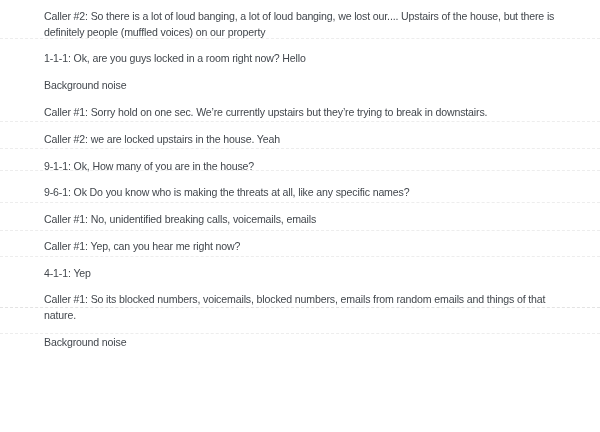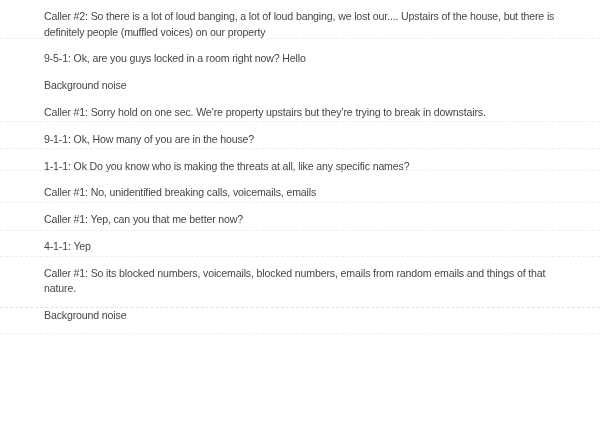--- a/index.html
+++ b/index.html
@@ -46,27 +46,28 @@
     border-top-color: #e3e3e3;
   }
 </style>
 </head>
 <body>
 
 <div class="page">
   <div class="page-inner">
     <p class="tline">Caller #2: So there is a lot of loud banging, a lot of loud banging, we lost our.... Upstairs of the house, but there is
 definitely people (muffled voices) on our property</p>
-    <p class="tline">9-5-1: Ok, are you guys locked in a room right now? Hello</p>
+    <p class="tline">1-1-1: Ok, are you guys locked in a room right now? Hello</p>
     <p class="tline">Background noise</p>
-    <p class="tline">Caller #1: Sorry hold on one sec. We’re property upstairs but they’re trying to break in downstairs.</p>
+    <p class="tline">Caller #1: Sorry hold on one sec. We’re currently upstairs but they’re trying to break in downstairs.</p>
+    <p class="tline">Caller #2: we are locked upstairs in the house. Yeah</p>
     <p class="tline">9-1-1: Ok, How many of you are in the house?</p>
-    <p class="tline">1-1-1: Ok Do you know who is making the threats at all, like any specific names?</p>
+    <p class="tline">9-6-1: Ok Do you know who is making the threats at all, like any specific names?</p>
     <p class="tline">Caller #1: No, unidentified breaking calls, voicemails, emails</p>
-    <p class="tline">Caller #1: Yep, can you that me better now?</p>
+    <p class="tline">Caller #1: Yep, can you hear me right now?</p>
     <p class="tline">4-1-1: Yep</p>
     <p class="tline">Caller #1: So its blocked numbers, voicemails, blocked numbers, emails from random emails and things of that
 nature.</p>
     <p class="tline">Background noise</p>
   </div>
 
   <div class="scan-line" style="top:38px"></div>
   <div class="scan-line" style="top:121px"></div>
   <div class="scan-line" style="top:148px"></div>
   <div class="scan-line" style="top:170px"></div>

